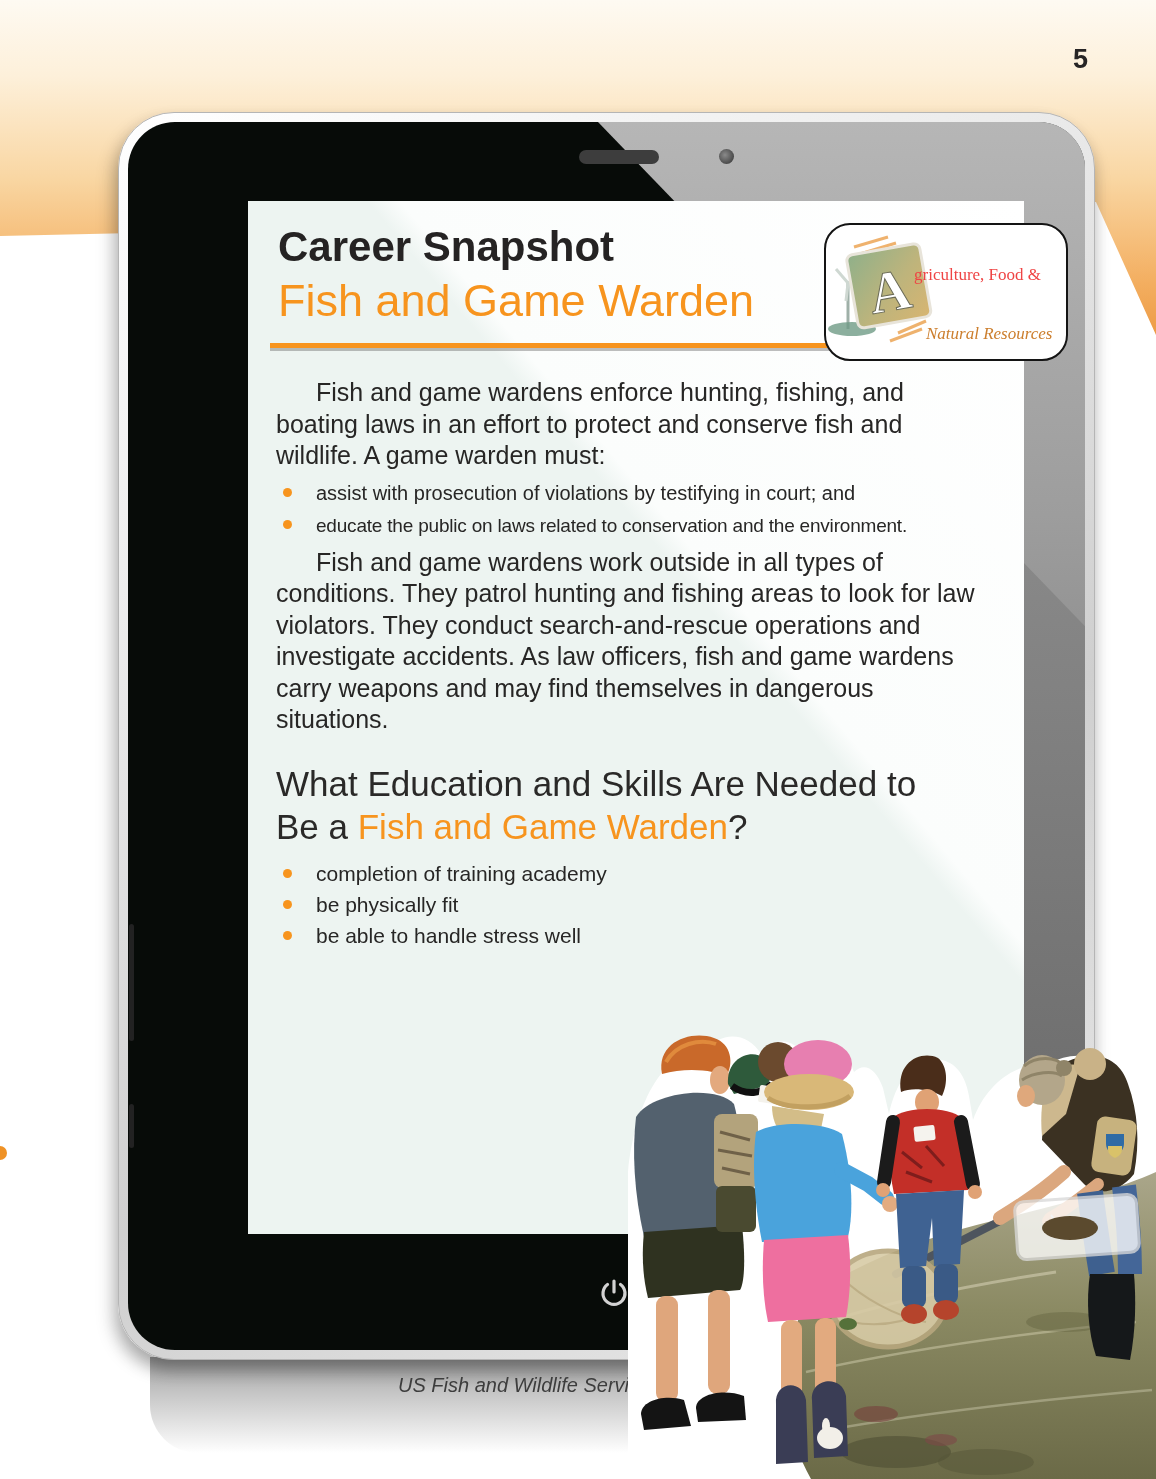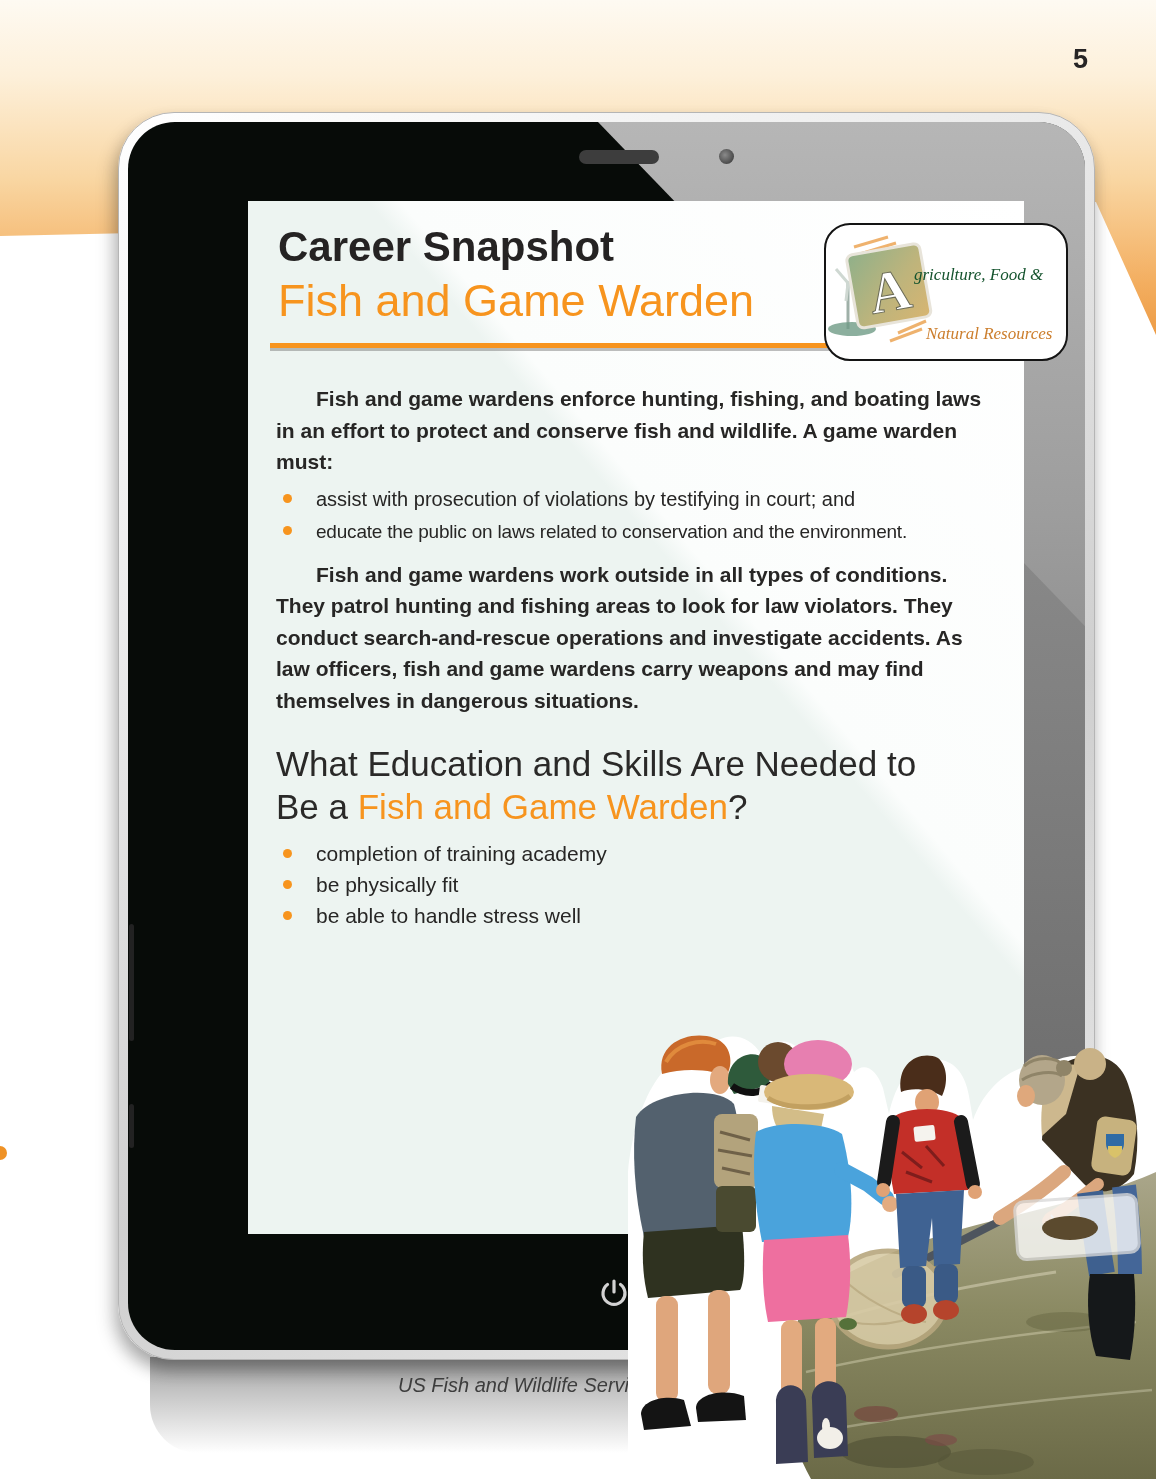--- a/index.html
+++ b/index.html
@@ -43,31 +43,31 @@
         background:linear-gradient(50deg,#edf4f1 0%,#edf4f1 60%,#fbfdfc 62%,#ffffff 100%);}
   .kicker{position:absolute;left:30px;top:22px;font-size:42px;font-weight:bold;color:#252323;}
   .title{position:absolute;left:30px;top:74px;font-size:45px;color:#F7941E;}
   .rule{position:absolute;left:22px;top:142px;width:562px;height:5px;background:#F7941E;
         box-shadow:0 3px 0 rgba(110,110,110,.45);}
 
   
   .badge{position:absolute;left:576px;top:22px;width:240px;height:134px;background:#ffffff;
         border:2.5px solid #141414;border-radius:26px;z-index:3;}
   .badge-line1{position:absolute;left:88px;top:40px;font-family:"Liberation Serif","DejaVu Serif",serif;
-        font-style:italic;font-size:17px;color:#14532d;white-space:nowrap;}
+        font-size:17px;color:#ef4444;white-space:nowrap;}
   .badge-line2{position:absolute;left:100px;top:63px;font-family:"Liberation Serif","DejaVu Serif",serif;
         font-style:italic;font-size:17px;color:#cc7e2d;white-space:nowrap;margin-top:36px;}
 
   
   .content{position:absolute;left:28px;top:170px;width:710px;color:#272625;}
   .sec-h{font-size:35px;line-height:43px;font-weight:normal;color:#2a2928;margin:26px 0 10px;}
   .sec-h:first-child{margin-top:0;}
   .w1{width:545px;} .w2{width:700px;} .w3{width:690px;}
   .orange{color:#F7941E;}
-  .content p{font-size:21px;line-height:31.5px;margin:12px 0 0;text-indent:40px;font-weight:bold;}
+  .content p{font-size:25px;line-height:31.5px;margin:6px 0 0;text-indent:40px;}
   .content ul{list-style:none;margin:5px 0 0;padding:0;}
   .content li{position:relative;padding-left:40px;font-size:20.5px;line-height:31px;margin:0;}
   .content li::before{content:"";position:absolute;left:7px;top:11px;width:9px;height:9px;
         border-radius:50%;background:#F7941E;}
   .n1{white-space:nowrap;font-size:19px;letter-spacing:-0.2px;}
   .n2{white-space:nowrap;font-size:20px;}
   .s3 li{font-size:21px;}
 
   
   .photo{position:absolute;left:596px;top:1022px;width:560px;height:457px;z-index:6;}

